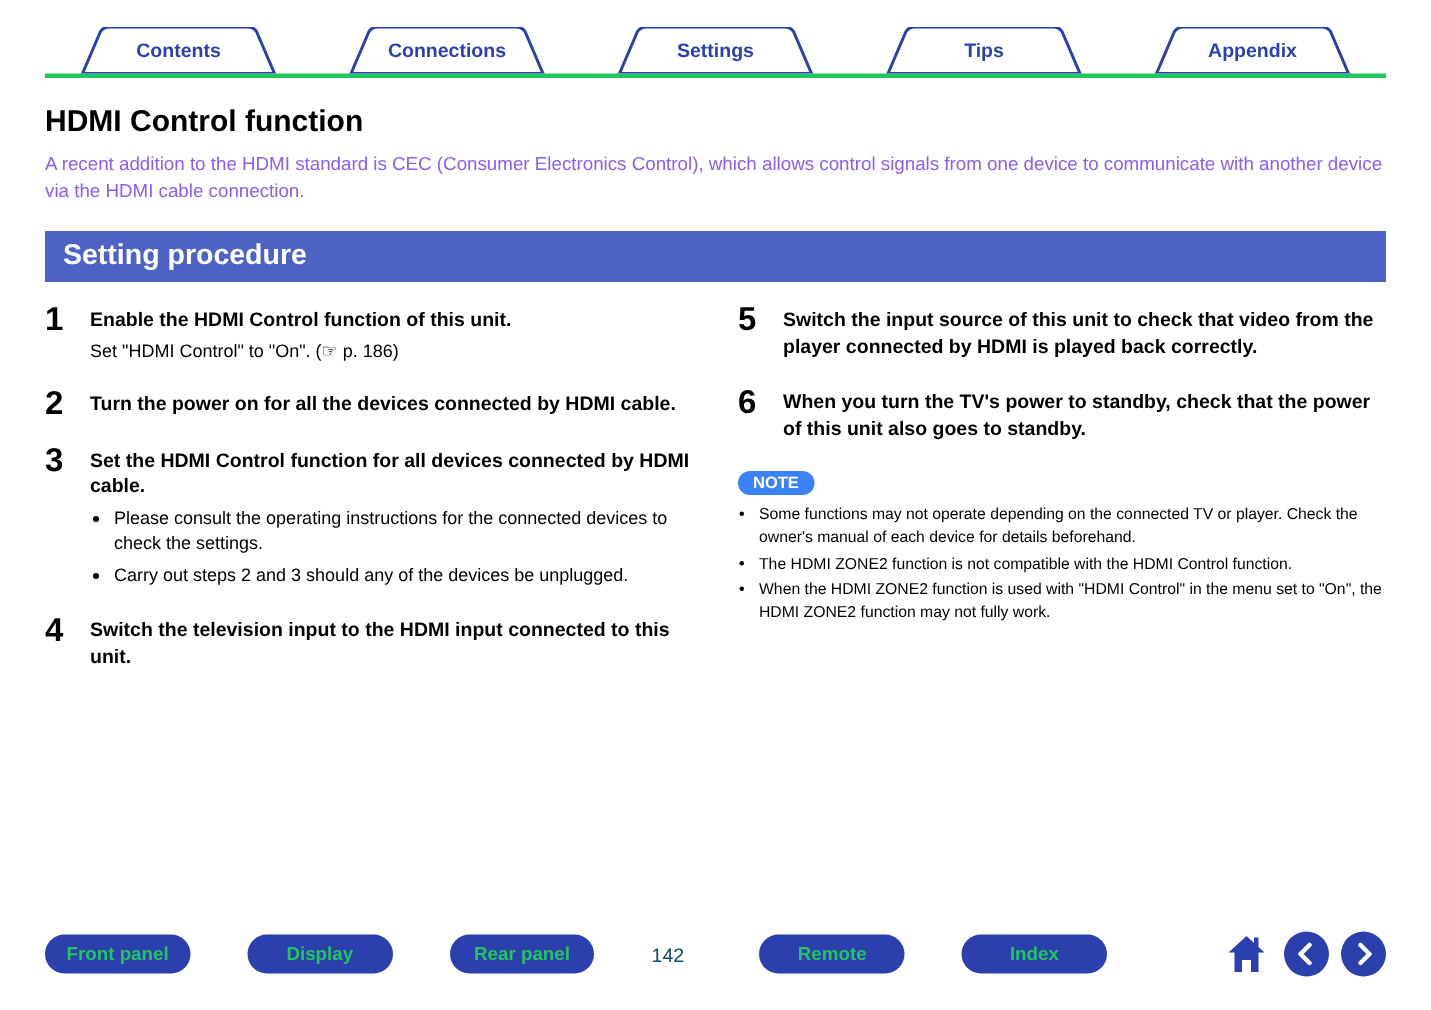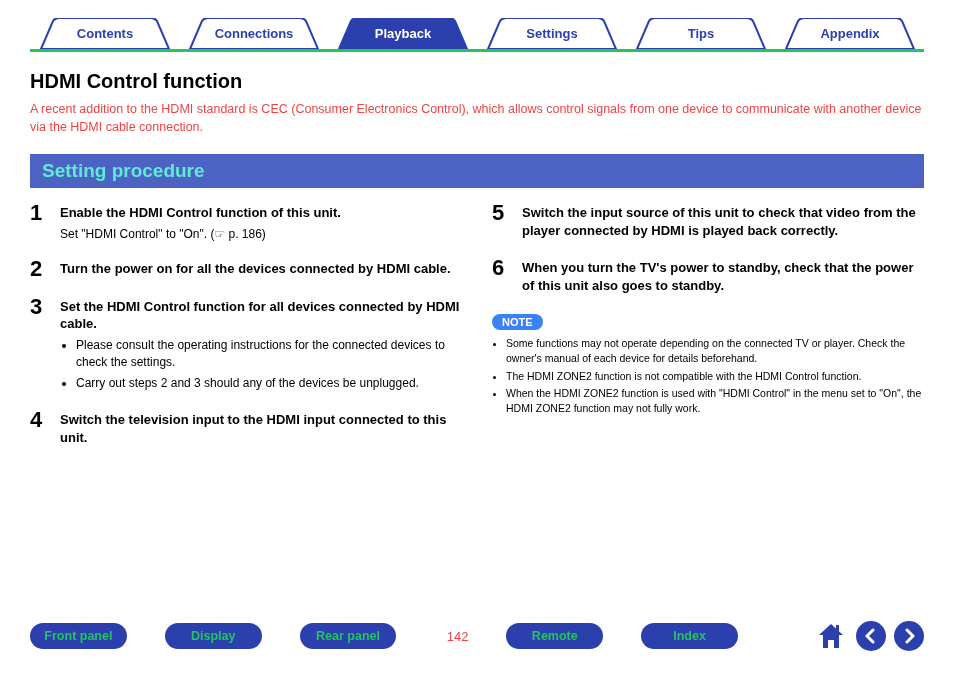--- a/index.html
+++ b/index.html
@@ -39,27 +39,27 @@
   h1.page-title {
     font-size: 20px;
     font-weight: bold;
     margin: 18px 0 8px 0;
     color: #000;
   }
   p.intro {
     font-size: 12.5px;
     line-height: 1.4;
     margin: 0 0 18px 0;
-    color: #ef4444;
+    color: #8b5cf6;
   }
 
   
   .subhead {
     background: #4d63c3;
-    color: #5eead4;
+    color: #ffffff;
     font-size: 19px;
     font-weight: bold;
     padding: 6px 12px;
     margin: 0 0 14px 0;
   }
 
   
   .cols {
     display: flex;
     gap: 30px;
@@ -130,23 +130,23 @@
     font-size: 12.5px;
     font-weight: bold;
     text-align: center;
     padding: 6px 0;
     border-radius: 16px;
     width: 110px;
     cursor: pointer;
   }
   .page-number {
     font-size: 13px;
-    color:#ef4444;
+    color:#0c4a6e;
     min-width: 34px;
-    text-align: right;
+    text-align: left;
   }
   .footer-spacer { flex:1; }
   .nav-icons {
     display:flex;
     gap:8px;
     align-items:center;
   }
   .circle-btn {
     width:30px; height:30px;
     border-radius:50%;
@@ -170,26 +170,20 @@
       <div class="tab">
         <svg width="148" height="31" viewBox="0 0 148 31">
     <path d="M10 31 L22 3 Q24 0 28 0 L120 0 Q124 0 126 3 L138 31 Z" fill="#ffffff" stroke="#2b3fad" stroke-width="2"></path>
     <text x="74" y="20" text-anchor="middle" class="tab-label ">Contents</text>
   </svg>
       </div>
       <div class="tab">
         <svg width="148" height="31" viewBox="0 0 148 31">
     <path d="M10 31 L22 3 Q24 0 28 0 L120 0 Q124 0 126 3 L138 31 Z" fill="#ffffff" stroke="#2b3fad" stroke-width="2"></path>
     <text x="74" y="20" text-anchor="middle" class="tab-label ">Connections</text>
-  </svg>
-      </div>
-      <div class="tab">
-        <svg width="148" height="31" viewBox="0 0 148 31">
-    <path d="M10 31 L22 3 Q24 0 28 0 L120 0 Q124 0 126 3 L138 31 Z" fill="#2b3fad" stroke="#2b3fad" stroke-width="2"></path>
-    <text x="74" y="20" text-anchor="middle" class="tab-label active">Playback</text>
   </svg>
       </div>
       <div class="tab">
         <svg width="148" height="31" viewBox="0 0 148 31">
     <path d="M10 31 L22 3 Q24 0 28 0 L120 0 Q124 0 126 3 L138 31 Z" fill="#ffffff" stroke="#2b3fad" stroke-width="2"></path>
     <text x="74" y="20" text-anchor="middle" class="tab-label ">Settings</text>
   </svg>
       </div>
       <div class="tab">
         <svg width="148" height="31" viewBox="0 0 148 31">

